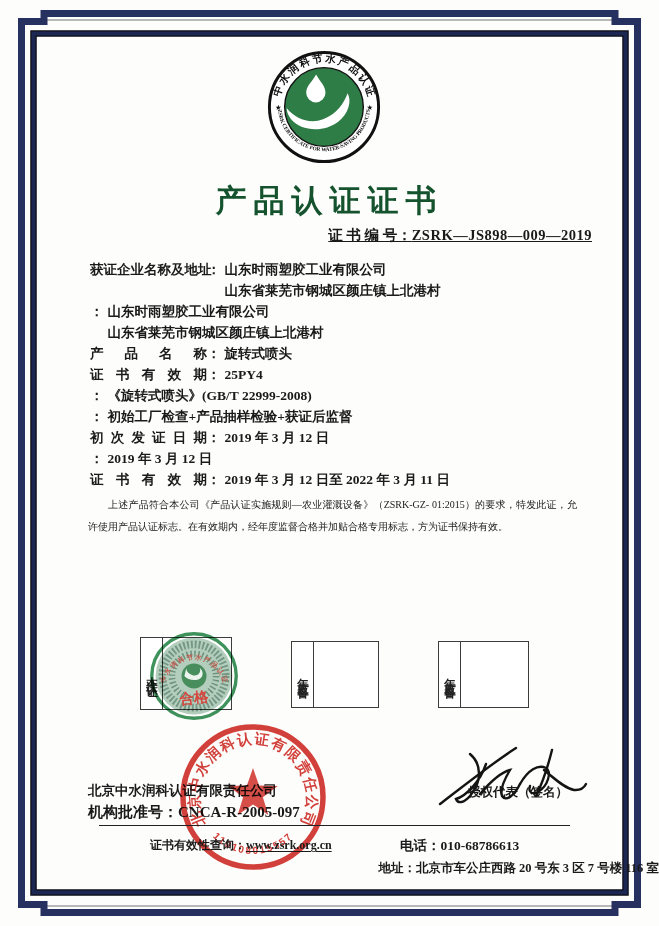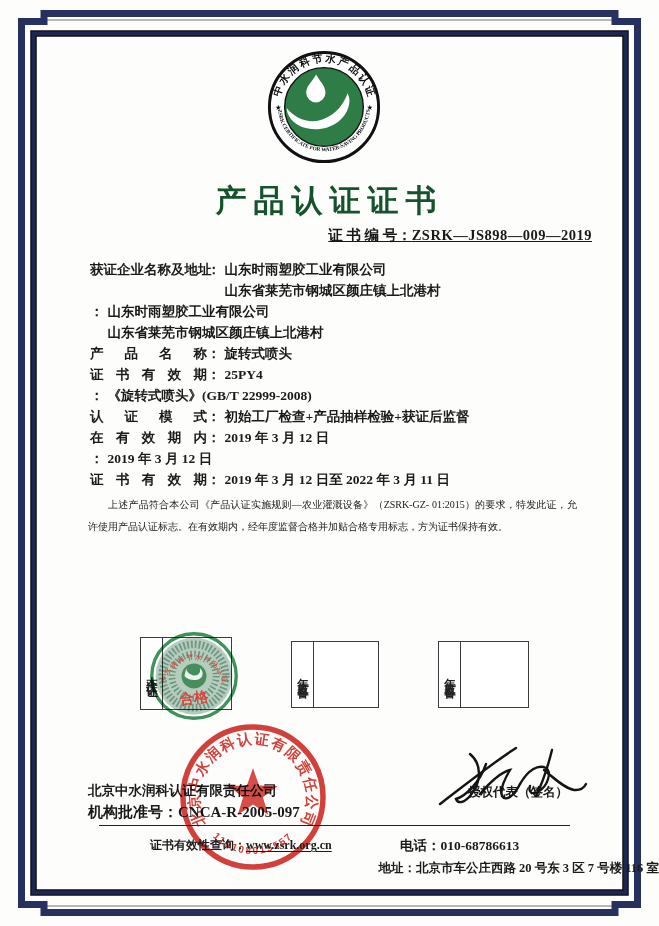--- a/index.html
+++ b/index.html
@@ -129,28 +129,27 @@
           <div>25PY4</div>
         </div>
     </div>
     <div class="frow">
         <span class="fcolon">：</span>
       <div class="fvals">
           <div>《旋转式喷头》(GB/T 22999-2008)</div>
         </div>
     </div>
     <div class="frow">
-      <span class="flabel">认证模式</span>
         <span class="fcolon">：</span>
       <div class="fvals">
           <div>初始工厂检查+产品抽样检验+获证后监督</div>
         </div>
     </div>
     <div class="frow">
-      <span class="flabel">在有效期内</span>
+      <span class="flabel">初次发证日期</span>
         <span class="fcolon">：</span>
       <div class="fvals">
           <div>2019 年 3 月 12 日</div>
         </div>
     </div>
     <div class="frow">
         <span class="fcolon">：</span>
       <div class="fvals">
           <div>2019 年 3 月 12 日</div>
         </div>

